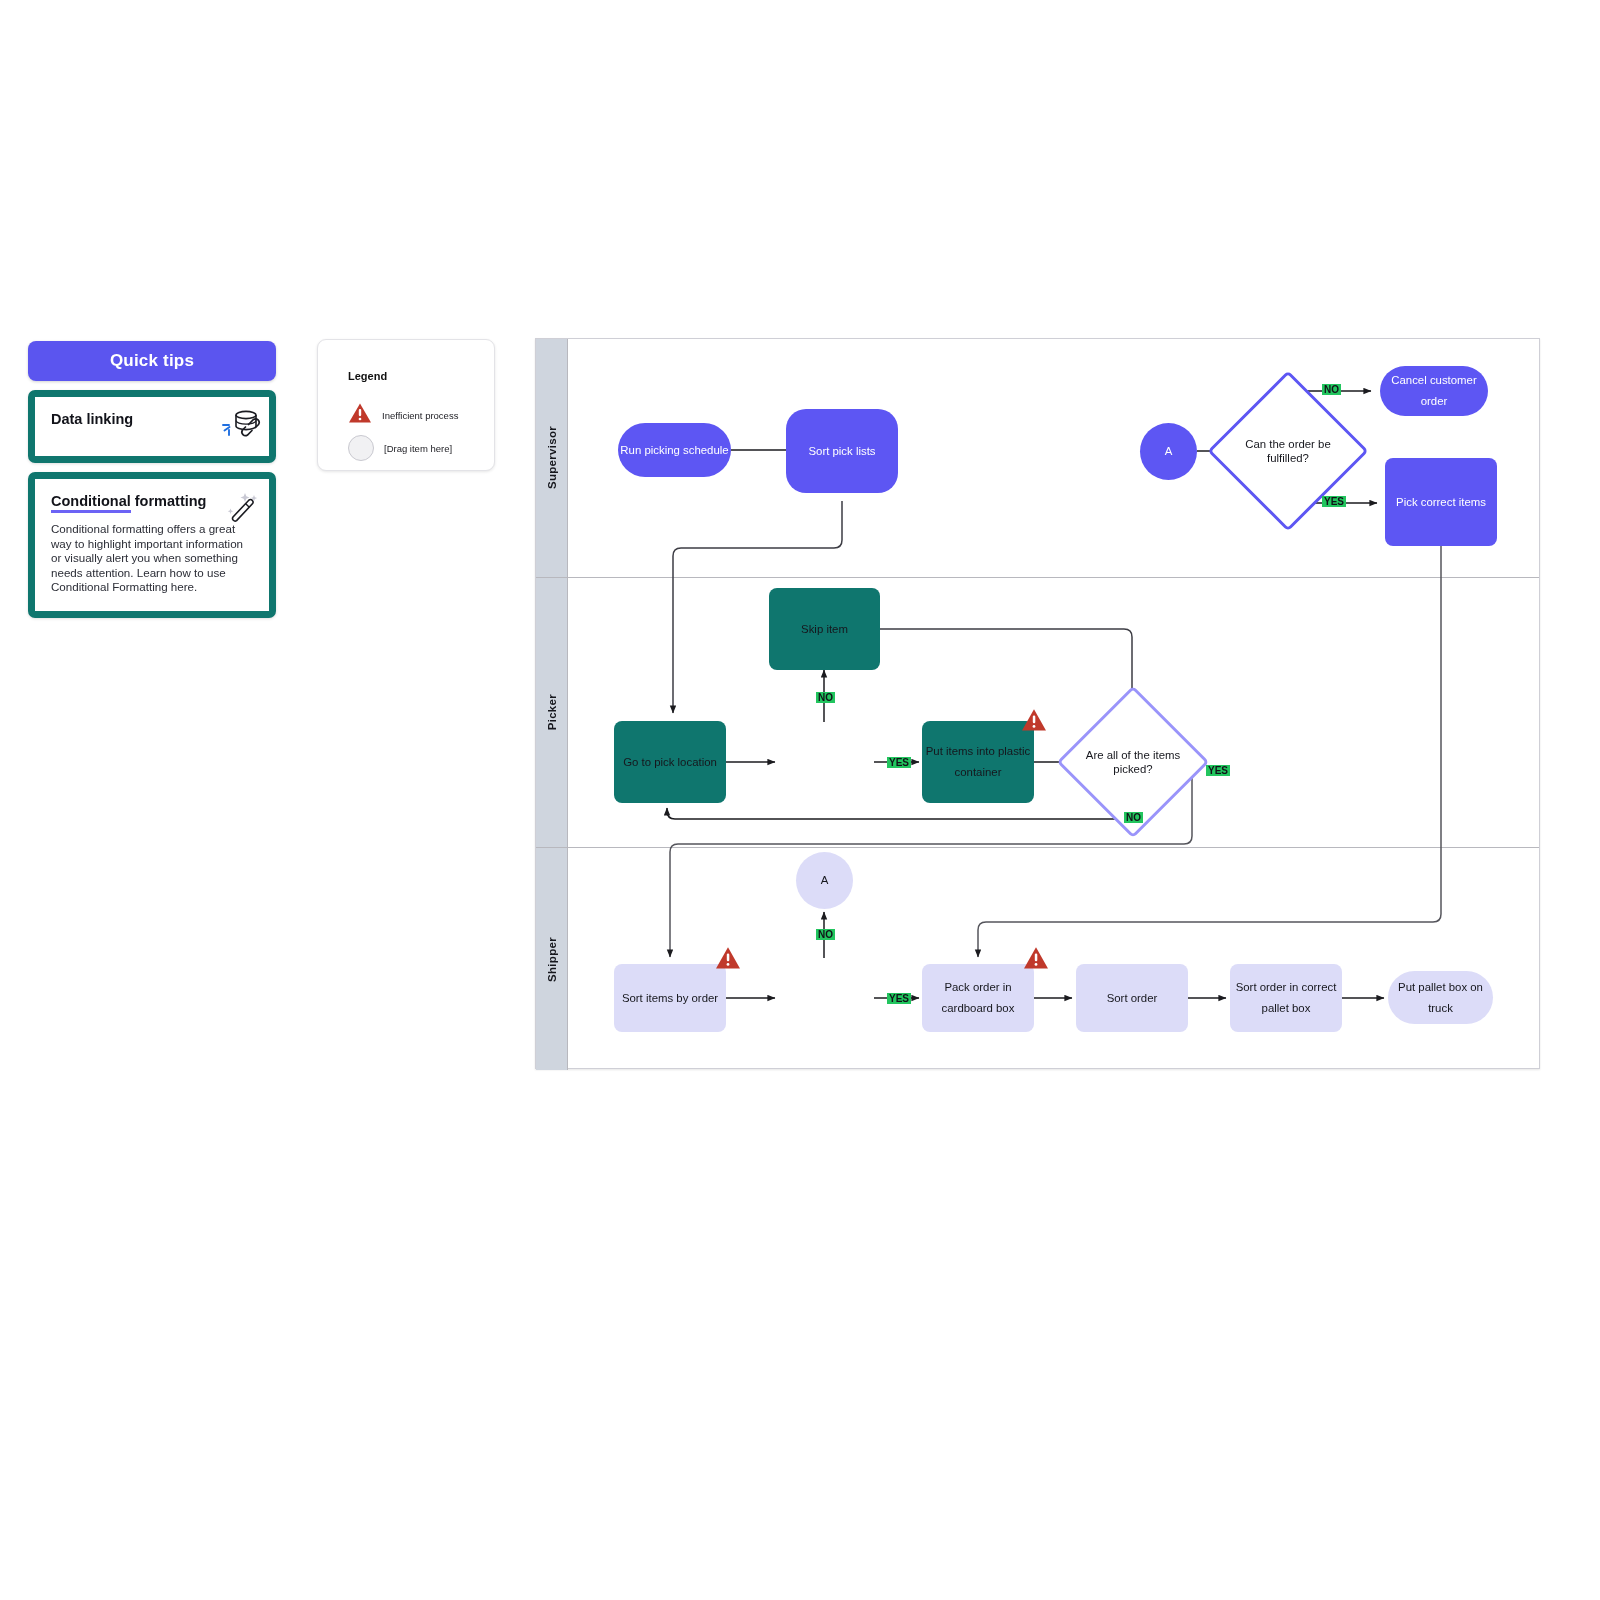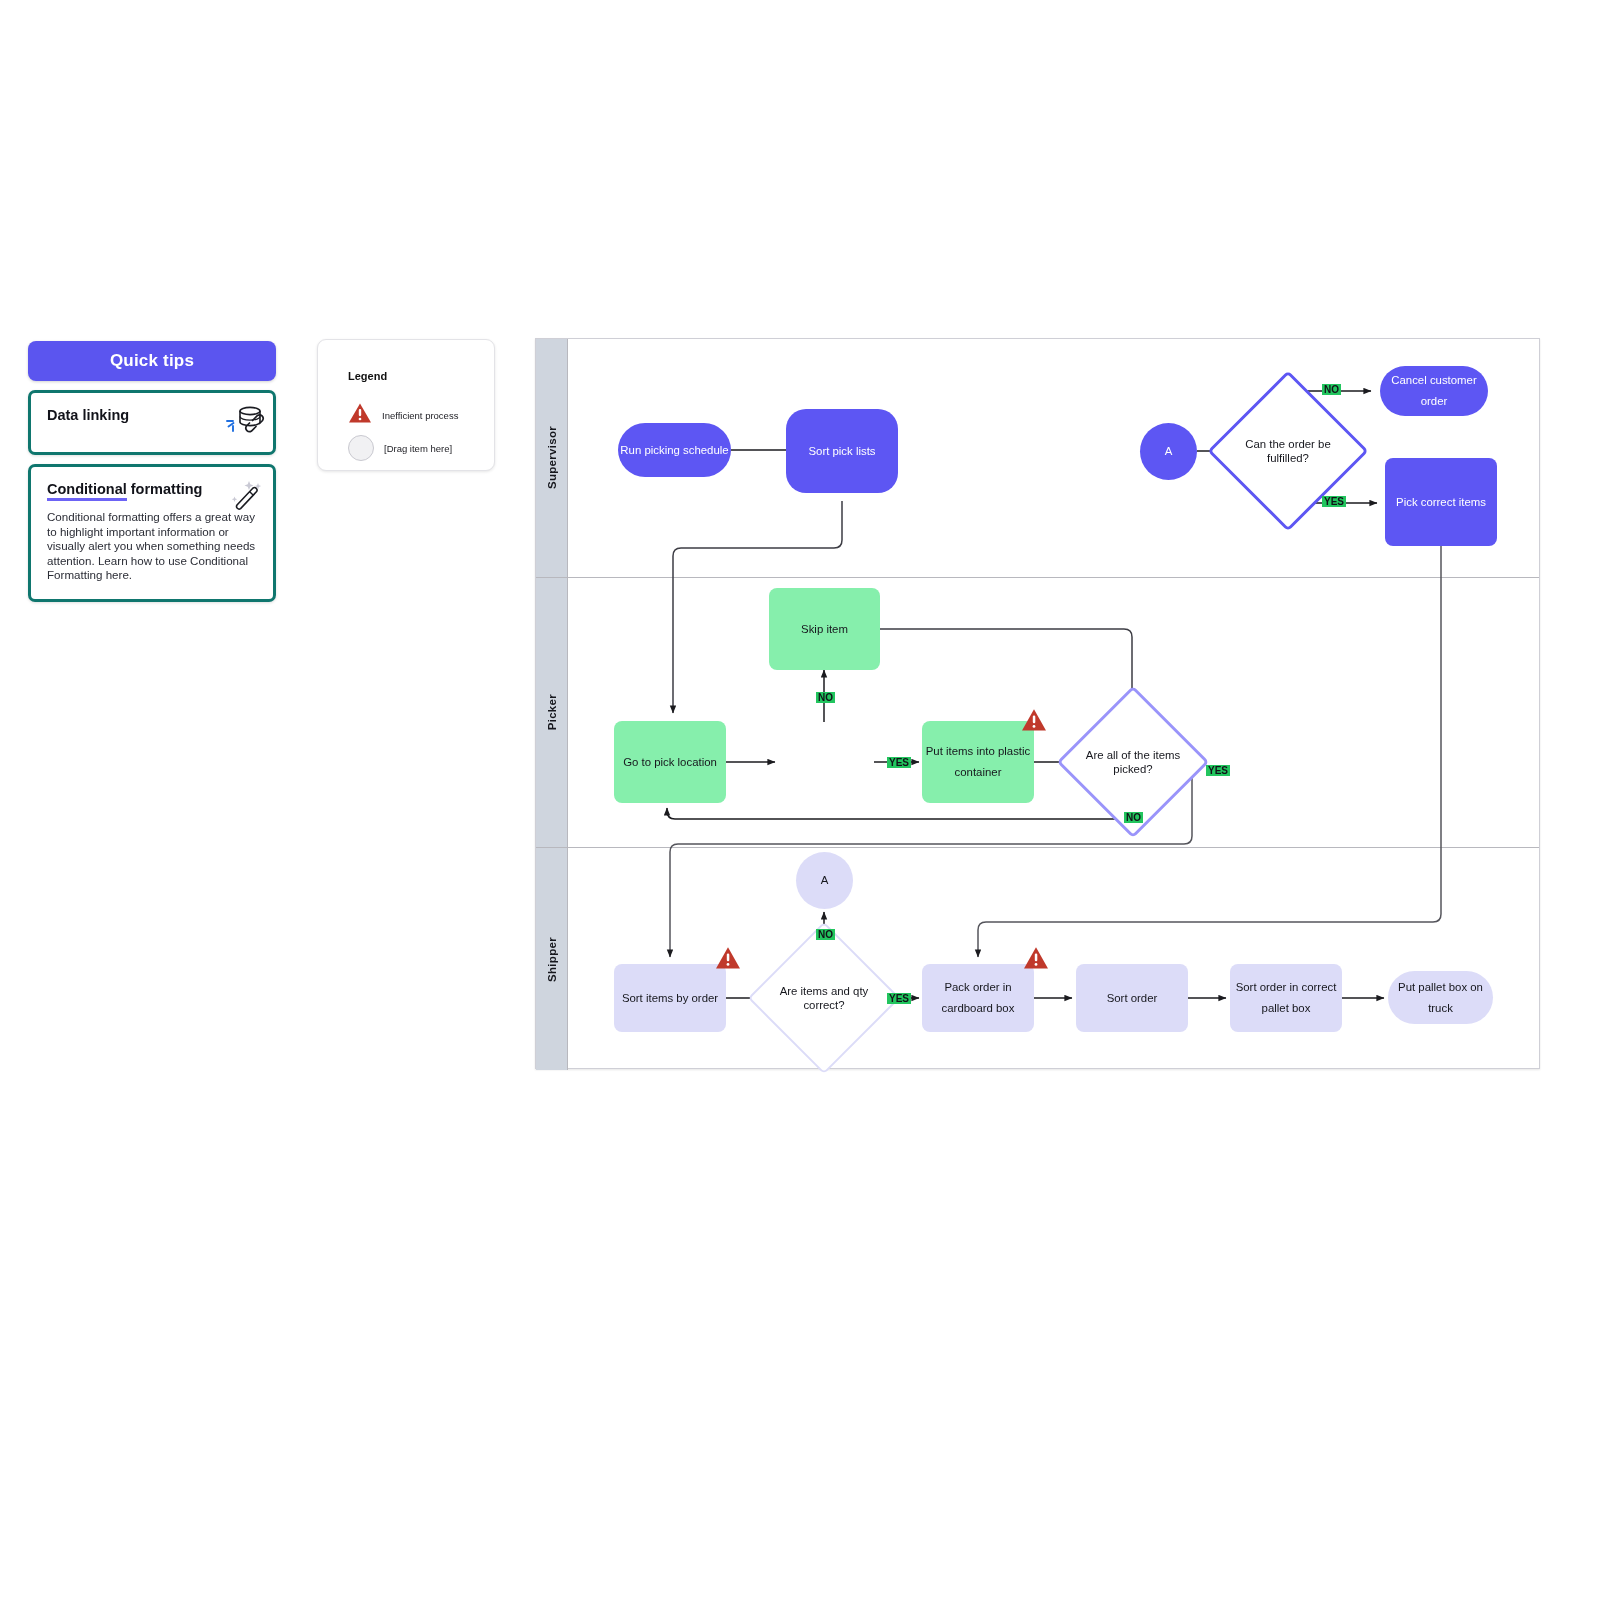--- a/index.html
+++ b/index.html
@@ -18,21 +18,21 @@
   .qt-header{
     background:#5b55ef;color:#ffffff;
     border-radius:8px;
     height:40px;line-height:40px;
     text-align:center;font-weight:bold;font-size:17px;
     box-shadow:0 1px 3px rgba(0,0,0,.18);
     letter-spacing:.2px;
   }
   .qt-card{
     margin-top:9px;background:#ffffff;
-    border:3px solid #0f766e;border-radius:7px;
+    border:7px solid #0f766e;border-radius:7px;
     box-shadow:0 1px 3px rgba(0,0,0,.13);
     padding:14px 16px 16px 16px;position:relative;
   }
   .qt-title{font-size:14.5px;font-weight:bold;color:#12131a;margin:0 0 13px 0;}
   .qt-title .ul{border-bottom:3px solid #6c63f5;padding-bottom:1px;}
   .qt-body{font-size:11.6px;line-height:14.6px;color:#2b2d36;}
   .qt-icon{position:absolute;right:14px;top:12px;width:34px;height:30px;}
 
   
   .legend{
@@ -68,21 +68,21 @@
   
   .node{
     position:absolute;box-sizing:border-box;
     display:flex;align-items:center;justify-content:center;text-align:center;
     font-size:11.4px;line-height:21px;
   }
   .n-rect{border-radius:8px;}
   .n-pill{border-radius:28px;}
   .n-circle{border-radius:50%;}
   .sup-fill{background:#5d56f3;color:#ffffff;}
-  .pick-fill{background:#86efac;color:#16171d;}
+  .pick-fill{background:#0f766e;color:#16171d;}
   .ship-fill{background:#dcdcf8;color:#16171d;}
 
   .diamond{position:absolute;}
   .diamond .dshape{
     position:absolute;inset:0;
     transform:rotate(45deg);
     border-radius:5px;
     box-sizing:border-box;
   }
   .dshape.d-sup{background:#ffffff;border:3.5px solid #5d56f3;}
@@ -286,24 +286,20 @@
     <span>Sort items by order</span>
   </div>
   <div class="warn" style="left:715px;top:946px;">
     <svg width="26" height="24" viewBox="0 0 26 24">
       <path d="M13 1.2 L25 22.6 H1 Z" fill="#c0392b"></path>
       <rect x="11.8" y="7.6" width="2.5" height="7.6" rx="1.2" fill="#ffffff"></rect>
       <circle cx="13" cy="18.4" r="1.4" fill="#ffffff"></circle>
     </svg>
   </div>
 
-  <div class="diamond" style="left:770px;top:944px;width:108px;height:108px;">
-    <div class="dshape d-ship"></div>
-    <div class="dtext">Are items and qty correct?</div>
-  </div>
 
   <div class="node n-rect ship-fill" style="left:922px;top:964px;width:112px;height:68px;">
     <span>Pack order in cardboard box</span>
   </div>
   <div class="warn" style="left:1023px;top:946px;">
     <svg width="26" height="24" viewBox="0 0 26 24">
       <path d="M13 1.2 L25 22.6 H1 Z" fill="#c0392b"></path>
       <rect x="11.8" y="7.6" width="2.5" height="7.6" rx="1.2" fill="#ffffff"></rect>
       <circle cx="13" cy="18.4" r="1.4" fill="#ffffff"></circle>
     </svg>

